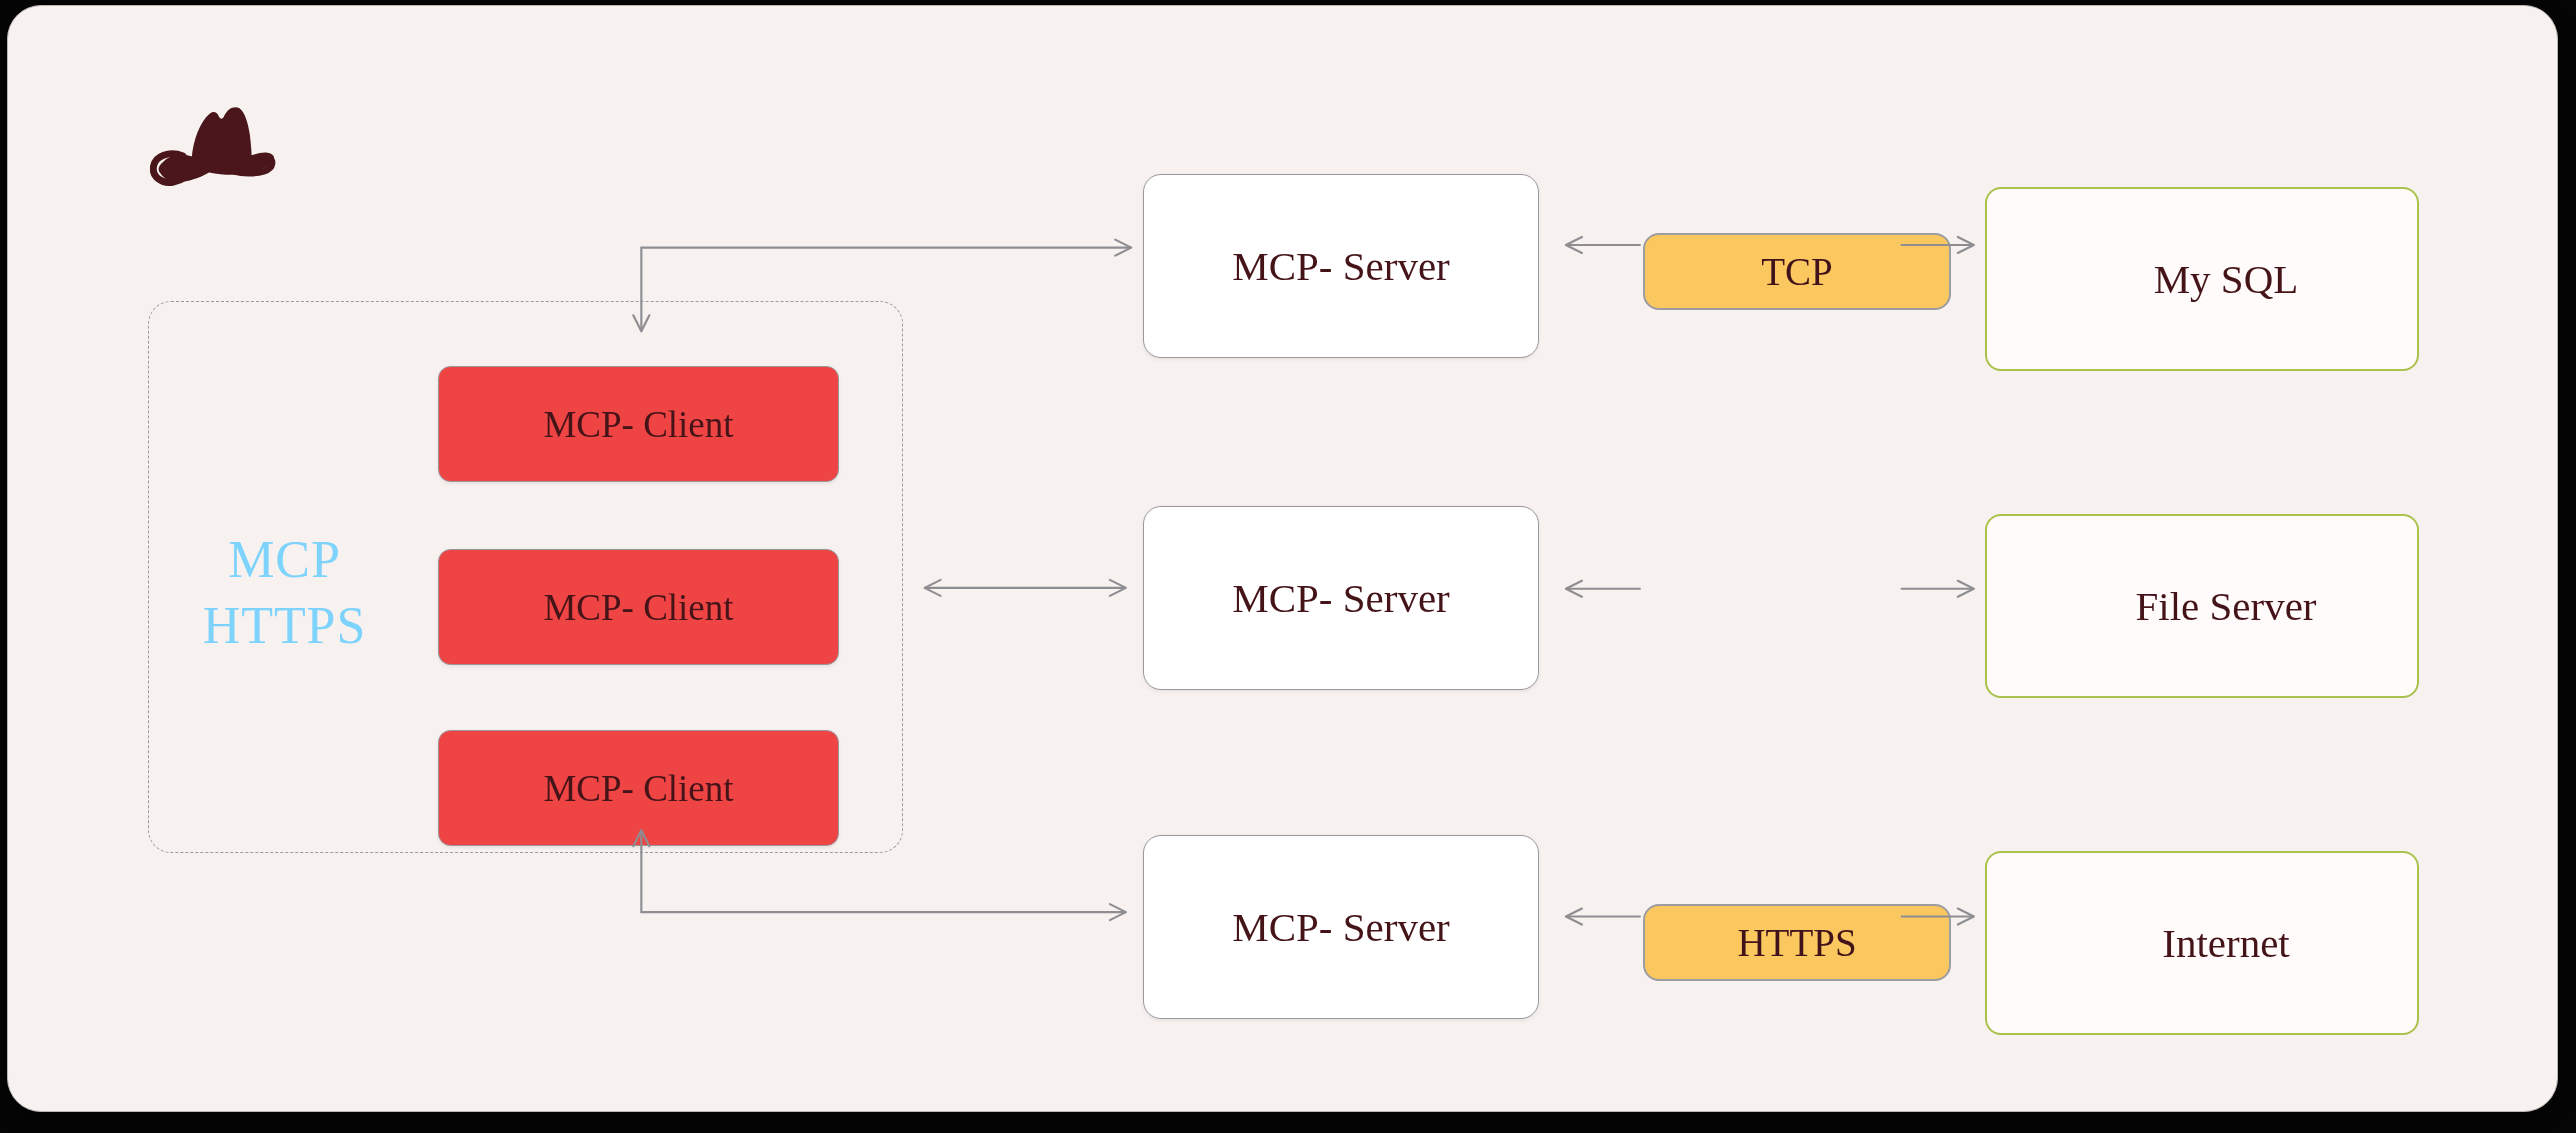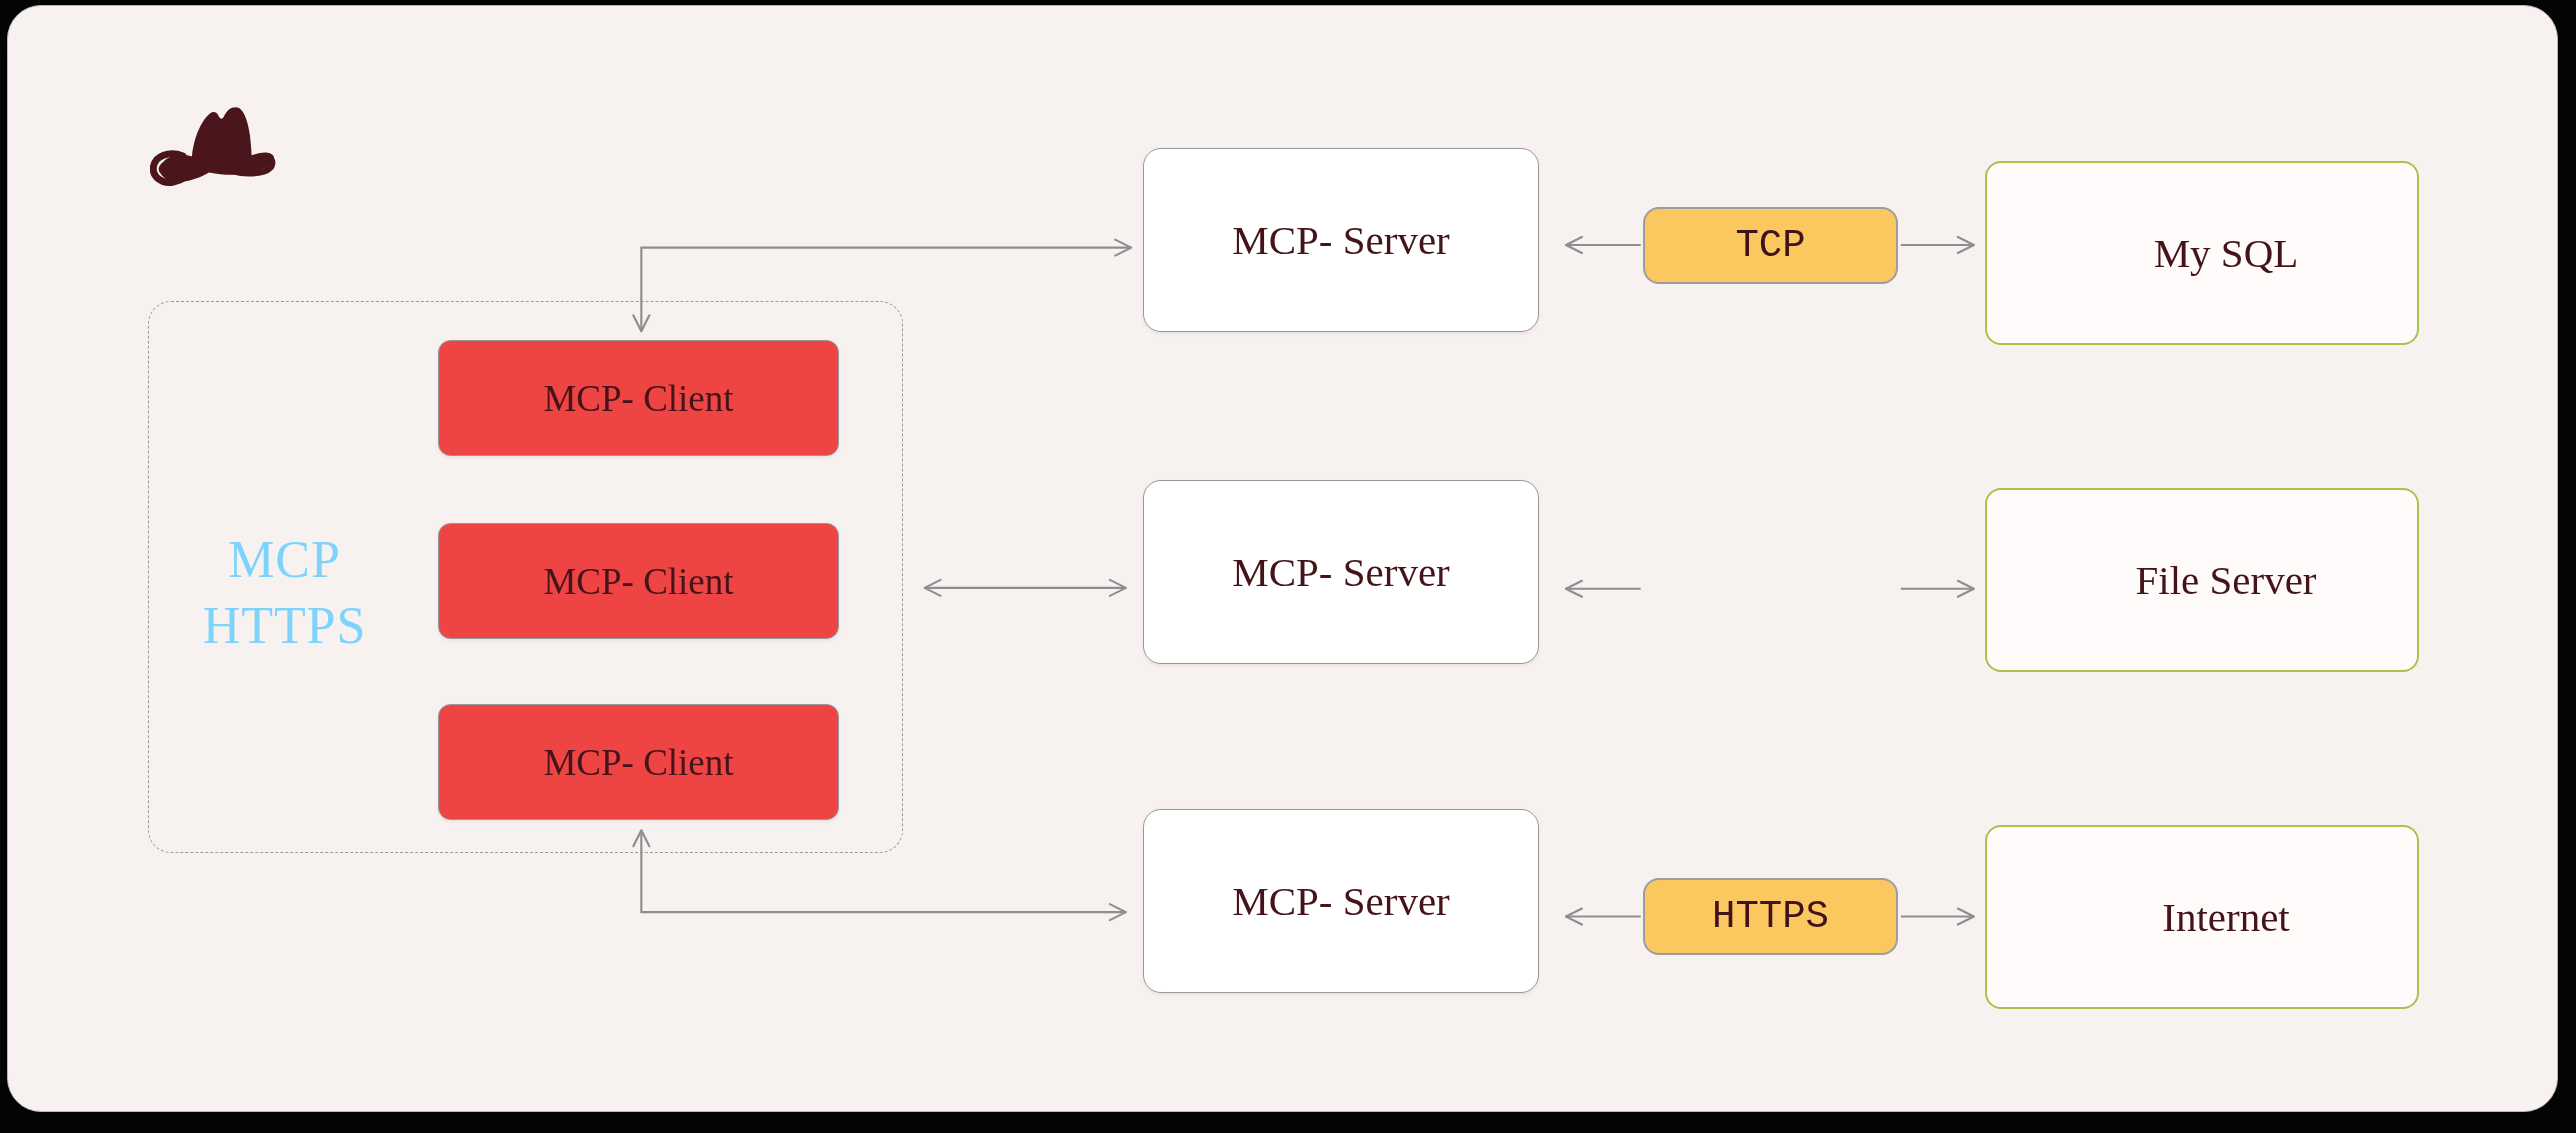--- a/index.html
+++ b/index.html
@@ -7,37 +7,37 @@
     position:relative;width:2576px;height:1133px;background:#050505;
     font-family:"Liberation Serif","DejaVu Serif",serif;overflow:hidden;
   }
   .card{
     position:absolute;left:7.1px;top:5.3px;width:2549px;height:1105px;
     background:#f7f2ef;border:1.8px solid #b9b6b4;border-radius:34px;
     box-shadow:0 5.3px 16px rgba(0,0,0,.55);
   }
   .node{
     position:absolute;display:flex;align-items:center;justify-content:center;
-    color:#451419;box-sizing:border-box;text-align:left;
+    color:#451419;box-sizing:border-box;text-align:left;margin-top:26px;
   }
   .client{
     left:438px;width:401px;height:116px;background:#ef4444;
     border:1.8px solid #98979c;border-radius:12.5px;font-size:37px;
     box-shadow:0 1.8px 3.6px rgba(60,40,40,.07);
   }
   .client.c0{top:340px}.client.c1{top:523px}.client.c2{top:704px}
   .server{
     left:1143px;width:396px;height:184px;background:#ffffff;
     border:1.8px solid #98979c;border-radius:18px;font-size:41px;
     box-shadow:0 1.8px 3.6px rgba(60,40,40,.07);
   }
   .server.r0{top:148px}.server.r1{top:480px}.server.r2{top:809px}
   .badge{
-    left:1643px;width:255px;height:77px;background:#fbc75f;
-    border:2.7px solid #9d9ca1;border-radius:16px;font-size:39px;color:#40131a;font-family:Liberation Mono, monospace;
+    left:1643px;width:308px;height:77px;background:#fbc75f;
+    border:2.7px solid #9d9ca1;border-radius:16px;font-size:39px;color:#40131a;
   }
   .badge.r0{top:207px}.badge.r1{top:550px}.badge.r2{top:878px}
   .resource{
     left:1985px;width:434px;height:184px;background:#fefbfa;
     border:2.7px solid #a8c24c;border-radius:16px;font-size:41px;padding-left:48px;
   }
   .resource.r0{top:161px}.resource.r1{top:488px}.resource.r2{top:825px}
   .host{
     position:absolute;left:148px;top:301px;width:755px;height:552px;
     border:1.8px dashed #9a99a0;border-radius:23px;box-sizing:border-box;

